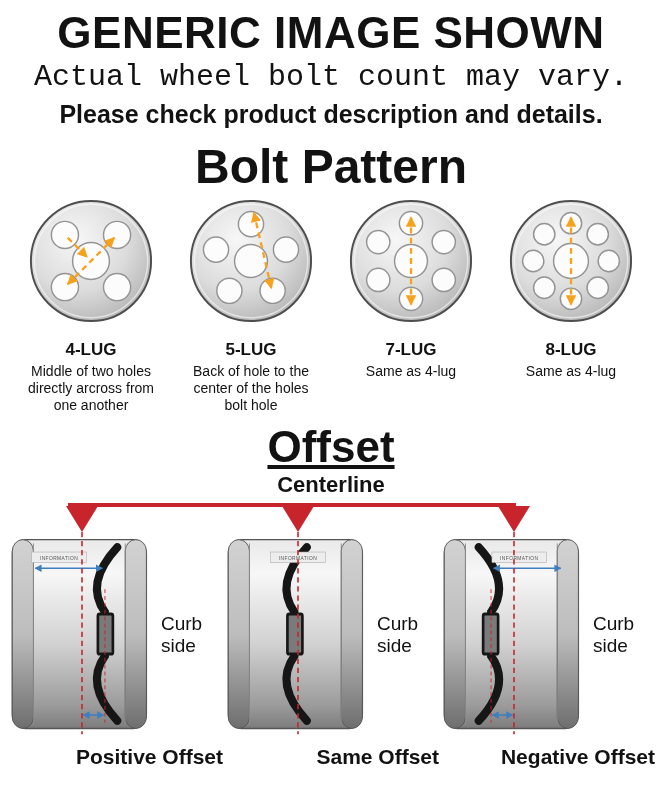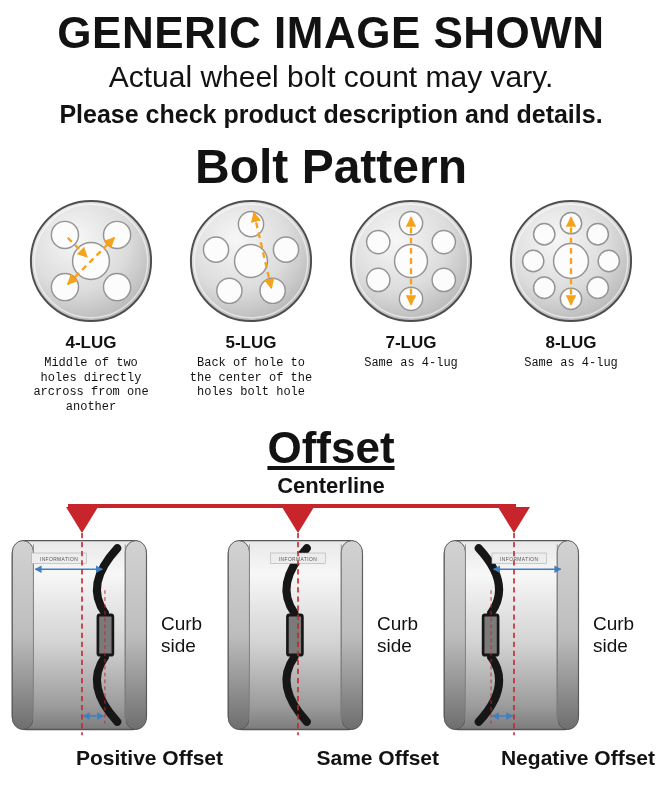--- a/index.html
+++ b/index.html
@@ -5,30 +5,30 @@
   html,body { margin:0; padding:0; }
   body {
     width:662px; height:800px;
     background:#ffffff;
     color:#121212;
     font-family:"Liberation Sans", sans-serif;
     overflow:hidden;
   }
   .header { text-align:center; padding-top:8px; }
   .title    { font-size:44px; font-weight:800; margin:0; letter-spacing:0.5px; }
-  .subtitle { font-size:30px; font-weight:400; margin:2px 12px 0; }
+  .subtitle { font-size:30px; font-weight:400; margin:2px 12px 0;font-family:Liberation Mono, monospace; }
   .note     { font-size:25px; font-weight:700; margin:6px 0 0; }
 
   .section-title { text-align:center; font-size:48px; font-weight:800; margin:10px 0 4px; }
 
   .lug-row { display:flex; justify-content:center; gap:10px; padding:0 6px; }
   .lug-col { width:150px; text-align:center; }
   .hub { width:126px; height:126px; display:block; margin:0 auto; }
-  .lug-label { font-size:17px; font-weight:700; margin-top:9px; }
-  .lug-desc  { font-size:12px; line-height:1.22; margin-top:3px; padding:0 10px;font-family:Liberation Mono, monospace; }
+  .lug-label { font-size:17px; font-weight:700; margin-top:16px; }
+  .lug-desc  { font-size:14px; line-height:1.22; margin-top:3px; padding:0 10px; }
 
   .offset-title { font-size:44px; font-weight:800; text-align:center; margin:8px 0 0;text-decoration:underline; }
   .offset-stage { position:relative; width:648px; margin:0 auto; }
   .centerline-text { text-align:center; font-size:22px; font-weight:600; height:25px; }
   .red-line { position:absolute; left:61px; top:31px; width:448px; height:4px; background:#C8242B; }
   .tri { position:absolute; top:34px; width:0; height:0;
          border-left:16px solid transparent; border-right:16px solid transparent;
          border-top:26px solid #C8242B; }
   .tri-1 { left:59px; } .tri-2 { left:275px; } .tri-3 { left:491px; }
 

